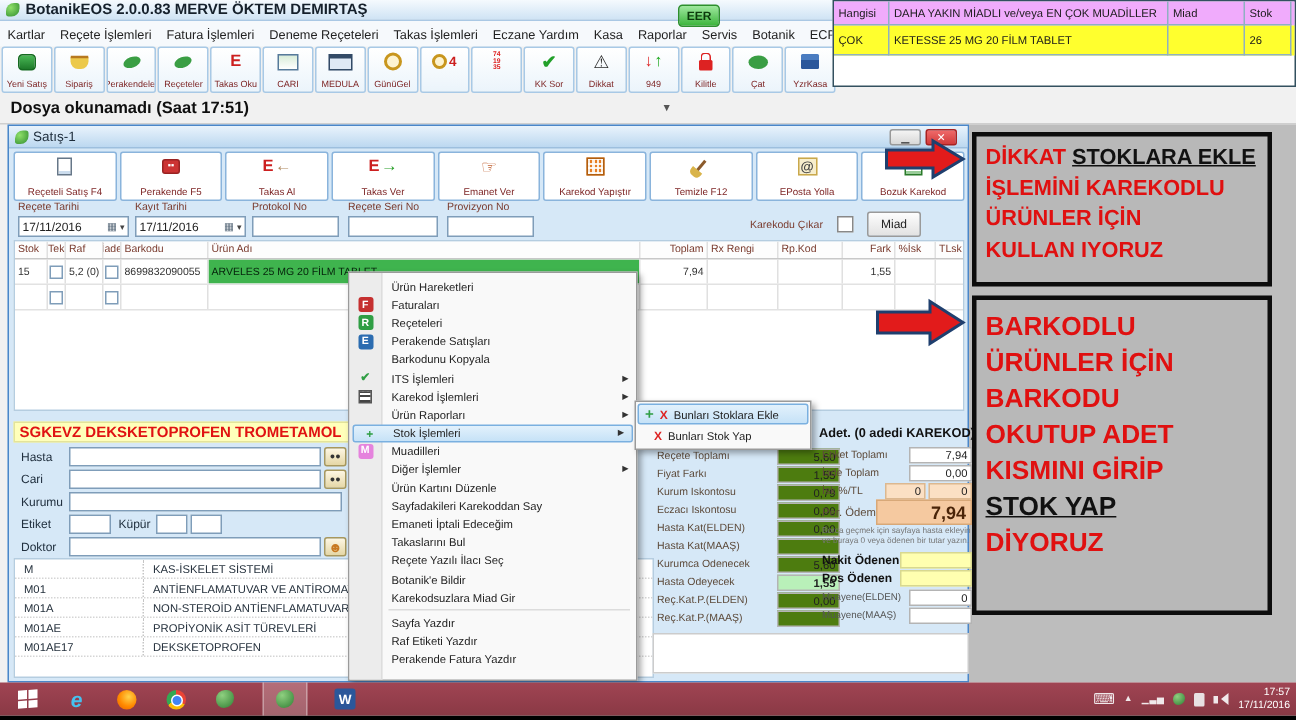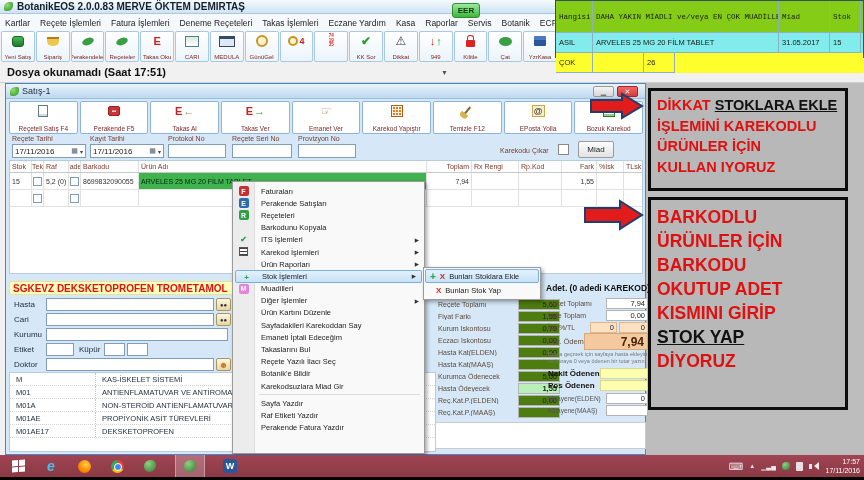--- a/index.html
+++ b/index.html
@@ -9,21 +9,21 @@
   .leaf{width:9px;height:9px;background:radial-gradient(circle at 35% 35%,#8fe06a,#2e8b2e);border-radius:60% 20% 60% 20%;flex:none;}
   
   #titlebar{left:0;top:0;width:864px;height:14px;background:linear-gradient(#f5fafe,#cfe3f4);border-bottom:1px solid #aac8e4;display:flex;align-items:center;gap:4px;padding-left:4px;}
   #titlebar .title{font-size:10px;font-weight:bold;color:#15202b;white-space:nowrap;}
   
   #menubar{left:0;top:14px;width:556px;height:17px;background:#f6f9fc;display:flex;align-items:center;overflow:hidden;}
   .menu-it{font-size:8.5px;color:#222;padding:0 5px;white-space:nowrap;cursor:default;}
   
   #muadil{left:555px;top:0;width:309px;height:58px;background:#fff;border:1px solid #33505f;font-size:7.5px;color:#1a1a1a;z-index:4;}
   .mrow{display:flex;height:20px;}
-  .mrow.h{height:32px;background:#84cc16;font-weight:normal;font-family:Liberation Mono, monospace;}
+  .mrow.h{height:16px;background:#f0abfc;font-weight:normal;}
   .mcell{border-right:1px solid #8fb0c2;border-bottom:1px solid #8fb0c2;padding:0 3px;white-space:nowrap;overflow:hidden;display:flex;align-items:center;}
   .mc1{width:37px;}.mc2{width:186px;}.mc3{width:51px;}.mc4{width:31px;}
   .mrow.r1{background:#82ebeb;}.mrow.r2{background:#ffff2e;}
   
   #maintb{left:1px;top:31px;width:556px;height:31px;display:flex;gap:1px;z-index:2;}
   .tbtn{flex:1;background:linear-gradient(#ffffff,#ebf4fb);border:1px solid #a8c9e6;border-radius:2px;display:flex;flex-direction:column;align-items:center;justify-content:space-between;padding:1px 0;overflow:hidden;cursor:pointer;}
   .tbtn .ic{height:16px;display:flex;align-items:center;justify-content:center;gap:1px;}
   .tbtn .cap{font-size:6px;color:#7a1f1f;white-space:nowrap;}
   
   #status{left:0;top:62px;width:864px;height:21px;background:#f1f1f1;border-bottom:1px solid #cfcfcf;}
@@ -173,28 +173,23 @@
 
   </div>
 
   <div id="muadil" class="abs">
     <div class="mrow h">
       <div class="mcell mc1">Hangisi</div>
       <div class="mcell mc2">DAHA YAKIN MİADLI ve/veya EN ÇOK MUADİLLER</div>
       <div class="mcell mc3">Miad</div>
       <div class="mcell mc4">Stok</div>
     </div>
-    <div class="mrow r1">
-      <div class="mcell mc1">ASIL</div>
-      <div class="mcell mc2">ARVELES 25 MG 20 FİLM TABLET</div>
-      <div class="mcell mc3">31.05.2017</div>
-      <div class="mcell mc4">15</div>
-    </div>
     <div class="mrow r2">
       <div class="mcell mc1">ÇOK</div>
+      <div class="mcell mc2">KETESSE 25 MG 20 FİLM TABLET</div>
       <div class="mcell mc3"></div>
       <div class="mcell mc4">26</div>
     </div>
   </div>
 
   <div id="maintb" class="abs">
     <div class="tbtn">
         <span class="ic">
           <span class="drum"></span>
         </span>
@@ -564,36 +559,39 @@
     <span class="mulab" style="left:542px;top:311px;">Muayene(ELDEN)</span>
     <div class="vbox" style="left:600px;top:309px;width:42px;">0</div>
     <span class="mulab" style="left:542px;top:323px;">Muayene(MAAŞ)</span>
     <div class="vbox" style="left:600px;top:321px;width:42px;"></div>
     <div id="wstrip"></div>
   </div>
 
   <div id="cmenu" class="abs">
     <div class="gutter"></div>
     <div class="ci">
+        <span>Ürün Hareketleri</span>
+      </div>
+    <div class="ci">
         <span class="mic">
           <span class="badge" style="background:#c53030;">F</span>
         </span>
         <span>Faturaları</span>
       </div>
     <div class="ci">
         <span class="mic">
+          <span class="badge" style="background:#2f9e44;">R</span>
+        </span>
+        <span>Reçeteleri</span>
+      </div>
+    <div class="ci">
+        <span class="mic">
           <span class="badge" style="background:#2b6cb0;">E</span>
         </span>
         <span>Perakende Satışları</span>
-      </div>
-    <div class="ci">
-        <span class="mic">
-          <span class="badge" style="background:#2f9e44;">R</span>
-        </span>
-        <span>Reçeteleri</span>
       </div>
     <div class="ci">
         <span>Barkodunu Kopyala</span>
       </div>
     <div class="ci">
         <span class="mic" style="color:#2f9e44;font-weight:bold;">✔</span>
         <span>ITS İşlemleri</span>
         <span class="arr">▶</span>
       </div>
     <div class="ci">

